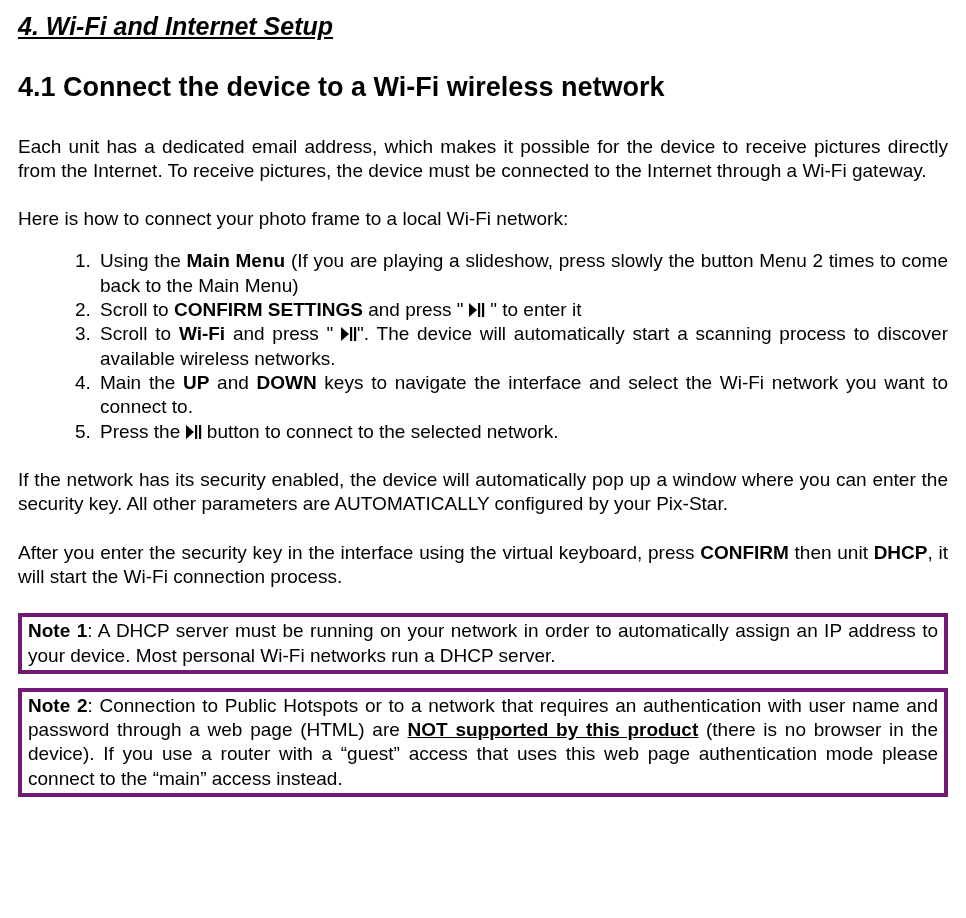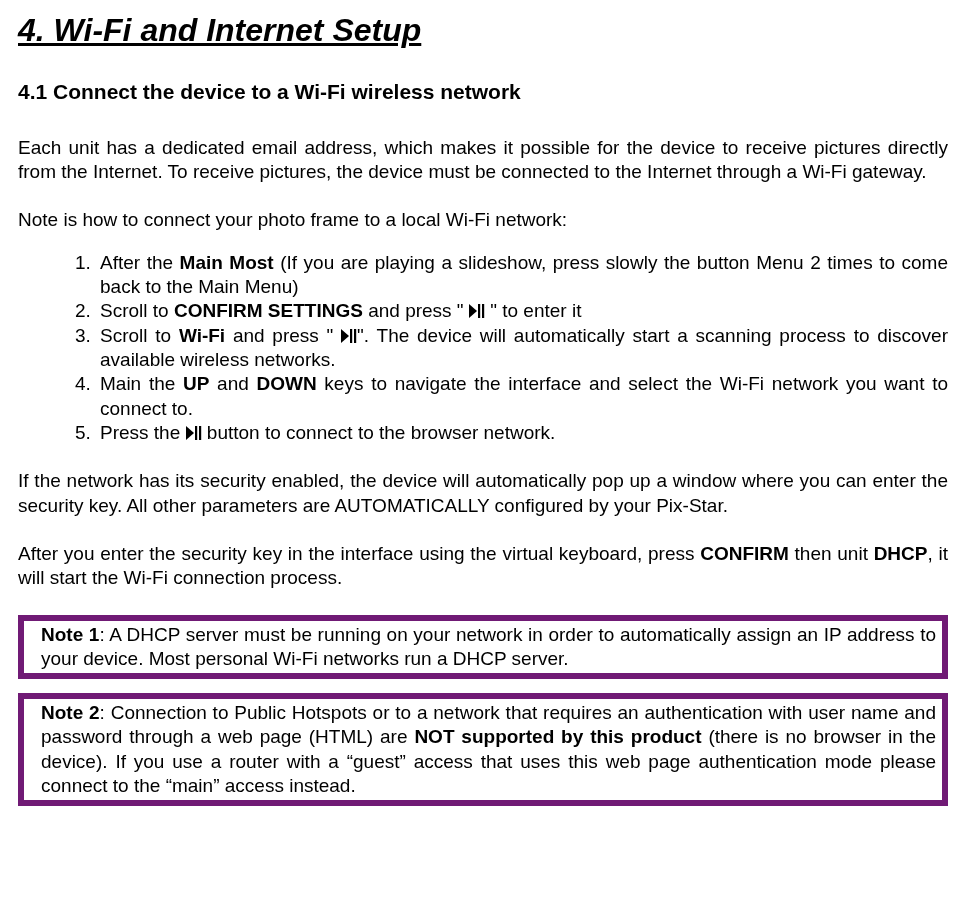--- a/index.html
+++ b/index.html
@@ -8,68 +8,68 @@
     color: #000;
     background: #fff;
     margin: 0;
     padding: 10px 18px 30px 18px;
     width: 930px;
     line-height: 1.28;
   }
   h1.section-title {
     font-style: italic;
     font-weight: bold;
-    font-size: 32px;
+    font-size: 25px;
     text-decoration: underline;
     margin: 0 0 28px 0;
   }
   h2.subsection-title {
     font-weight: bold;
-    font-size: 21px;
+    font-size: 27px;
     margin: 0 0 30px 0;
   }
   p { margin: 10px 0 0 0; }
   .para-block { margin-bottom: 24px; text-align: justify; }
   .para-block.tight { margin-bottom: 18px; }
   ol.steps {
     margin: 0 0 24px 0;
     padding-left: 78px;
   }
   ol.steps li {
     padding-left: 4px;
     text-align: justify;
   }
   .bold { font-weight: bold; }
   .note-box {
-    border: 6px solid #701a75;
-    padding: 2px 6px 2px 17px;
+    border: 4px solid #701a75;
+    padding: 2px 6px 2px 6px;
     margin-bottom: 14px;
     text-align: justify;
   }
-  .underline { }
+  .underline { text-decoration: underline; }
   .play-icon {
     display: inline-block;
     vertical-align: -1px;
   }
   .play-icon svg { display: block; }
 </style>
 </head>
 <body>
 
 <h1 class="section-title">4. Wi-Fi and Internet Setup</h1>
 
 <h2 class="subsection-title">4.1 Connect the device to a Wi-Fi wireless network</h2>
 
 <p class="para-block">Each unit has a dedicated email address, which makes it possible for the device to receive pictures directly from the Internet. To receive pictures, the device must be connected to the Internet through a Wi-Fi gateway.</p>
 
-<p class="para-block tight">Note is how to connect your photo frame to a local Wi-Fi network:</p>
+<p class="para-block tight">Here is how to connect your photo frame to a local Wi-Fi network:</p>
 
 <ol class="steps">
   <li>
-    <span>After the </span><span class="bold">Main Most</span><span> (If you are playing a slideshow, press slowly the button Menu 2 times to come back to the Main Menu)</span>
+    <span>Using the </span><span class="bold">Main Menu</span><span> (If you are playing a slideshow, press slowly the button Menu 2 times to come back to the Main Menu)</span>
   </li>
   <li>
     <span>Scroll to </span><span class="bold">CONFIRM SETTINGS</span><span> and press " </span><span class="play-icon"><svg width="16" height="14" viewBox="0 0 16 14">
           <polygon points="0,0 8,7 0,14" fill="#000"></polygon>
           <rect x="9" y="0" width="2.2" height="14" fill="#000"></rect>
           <rect x="13" y="0" width="2.2" height="14" fill="#000"></rect>
         </svg></span><span> " to enter it</span>
   </li>
   <li>
     <span>Scroll to </span><span class="bold">Wi-Fi</span><span> and press " </span><span class="play-icon"><svg width="16" height="14" viewBox="0 0 16 14">
@@ -79,21 +79,21 @@
         </svg></span><span>".  The device will automatically start a scanning process to discover available wireless networks.</span>
   </li>
   <li>
     <span>Main the </span><span class="bold">UP</span><span> and </span><span class="bold">DOWN</span><span> keys to navigate the interface and select the Wi-Fi network you want to connect to.</span>
   </li>
   <li>
     <span>Press the </span><span class="play-icon"><svg width="16" height="14" viewBox="0 0 16 14">
           <polygon points="0,0 8,7 0,14" fill="#000"></polygon>
           <rect x="9" y="0" width="2.2" height="14" fill="#000"></rect>
           <rect x="13" y="0" width="2.2" height="14" fill="#000"></rect>
-        </svg></span><span> button to connect to the browser network.</span>
+        </svg></span><span> button to connect to the selected network.</span>
   </li>
 </ol>
 
 <p class="para-block">If the network has its security enabled, the device will automatically pop up a window where you can enter the security key. All other parameters are AUTOMATICALLY configured by your Pix-Star.</p>
 
 <p class="para-block">
   <span>After you enter the security key in the interface using the virtual keyboard, press </span><span class="bold">CONFIRM</span><span> then unit </span><span class="bold">DHCP</span><span>, it will start the Wi-Fi connection process.</span>
 </p>
 
 <div class="note-box">

